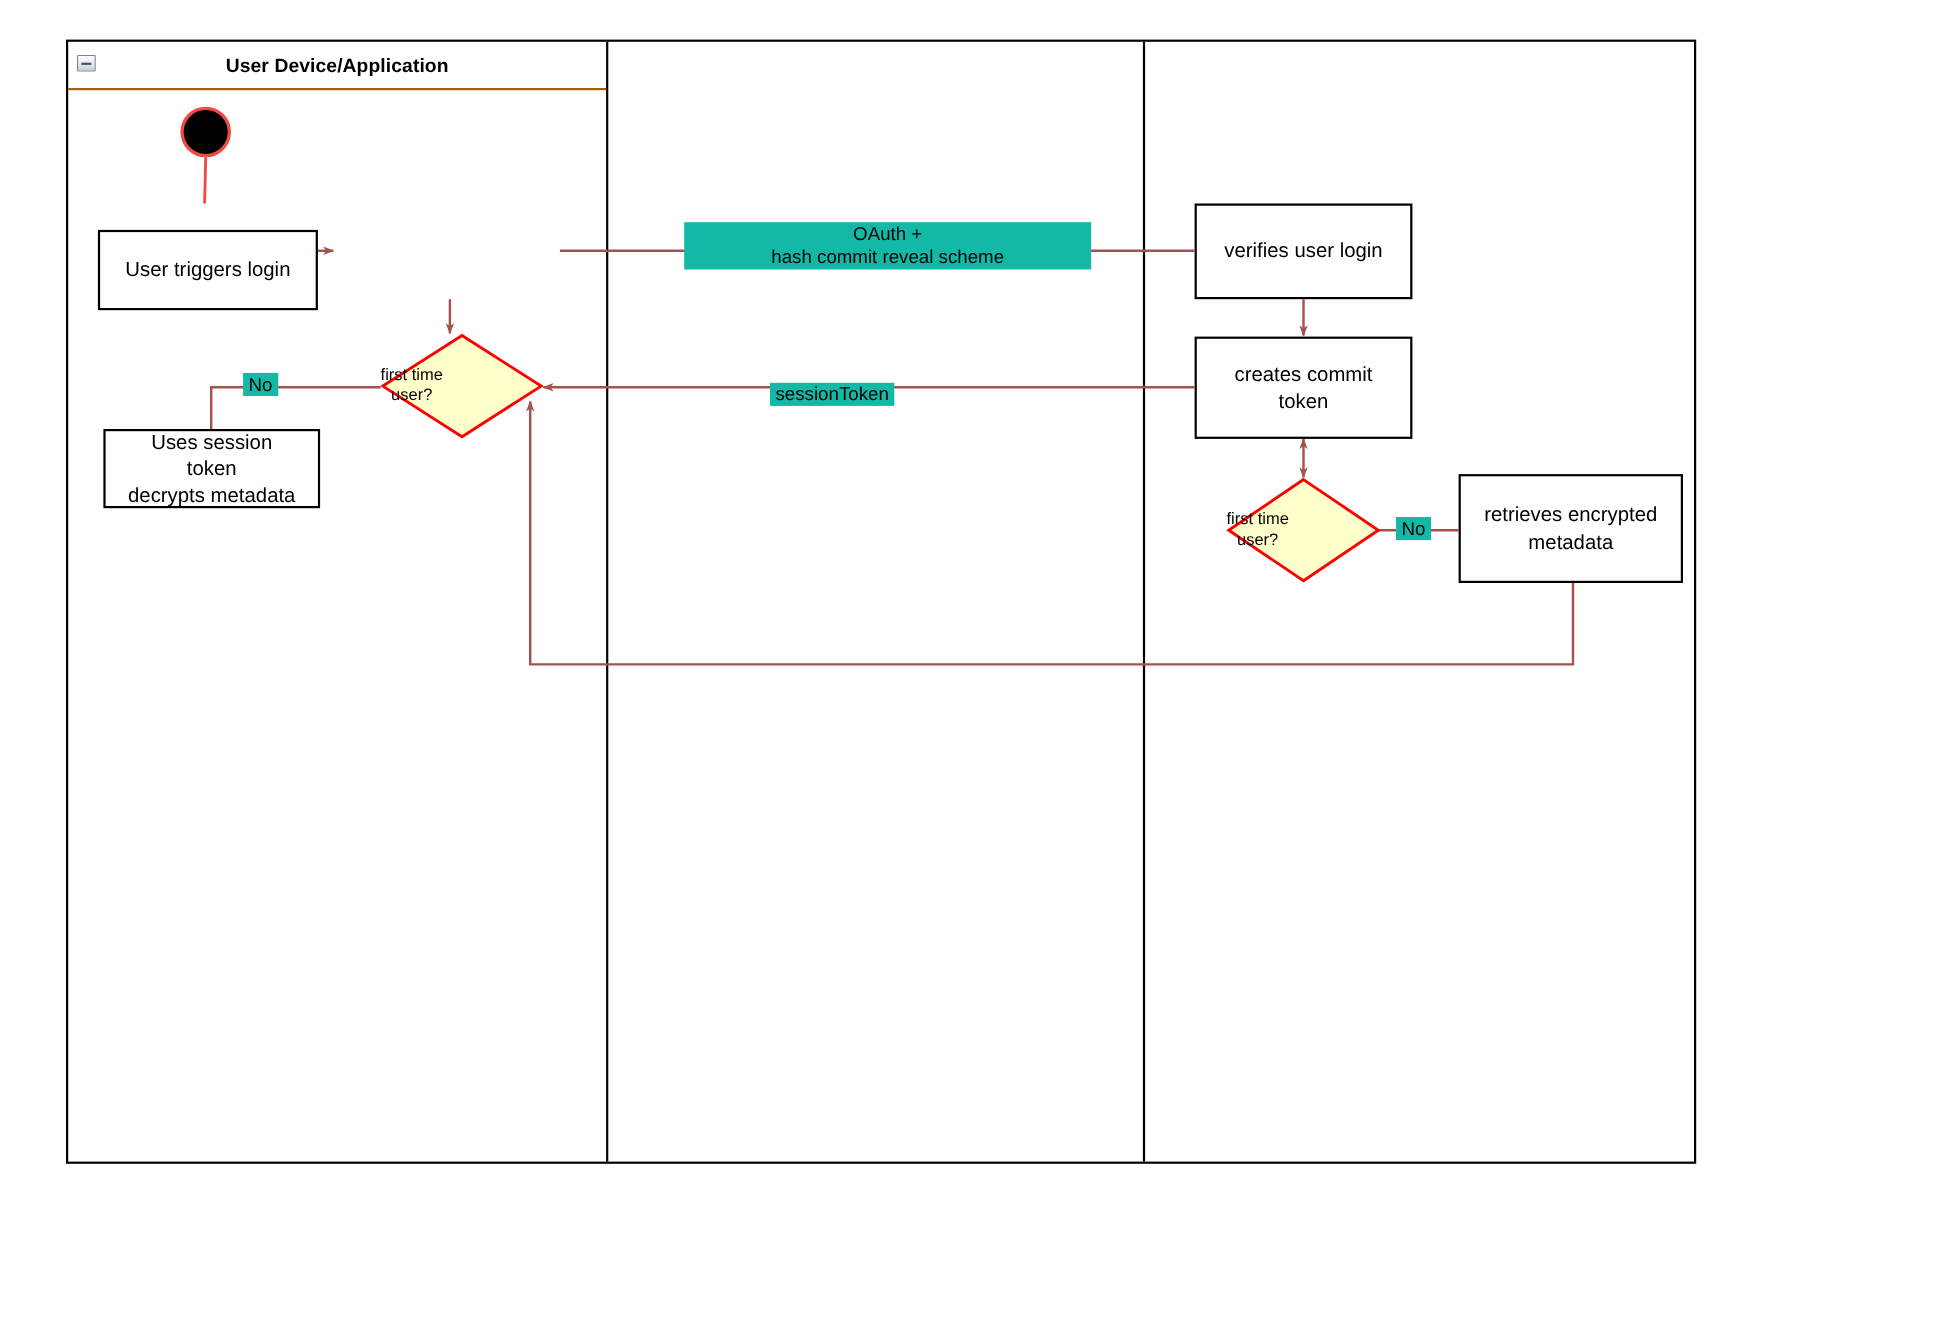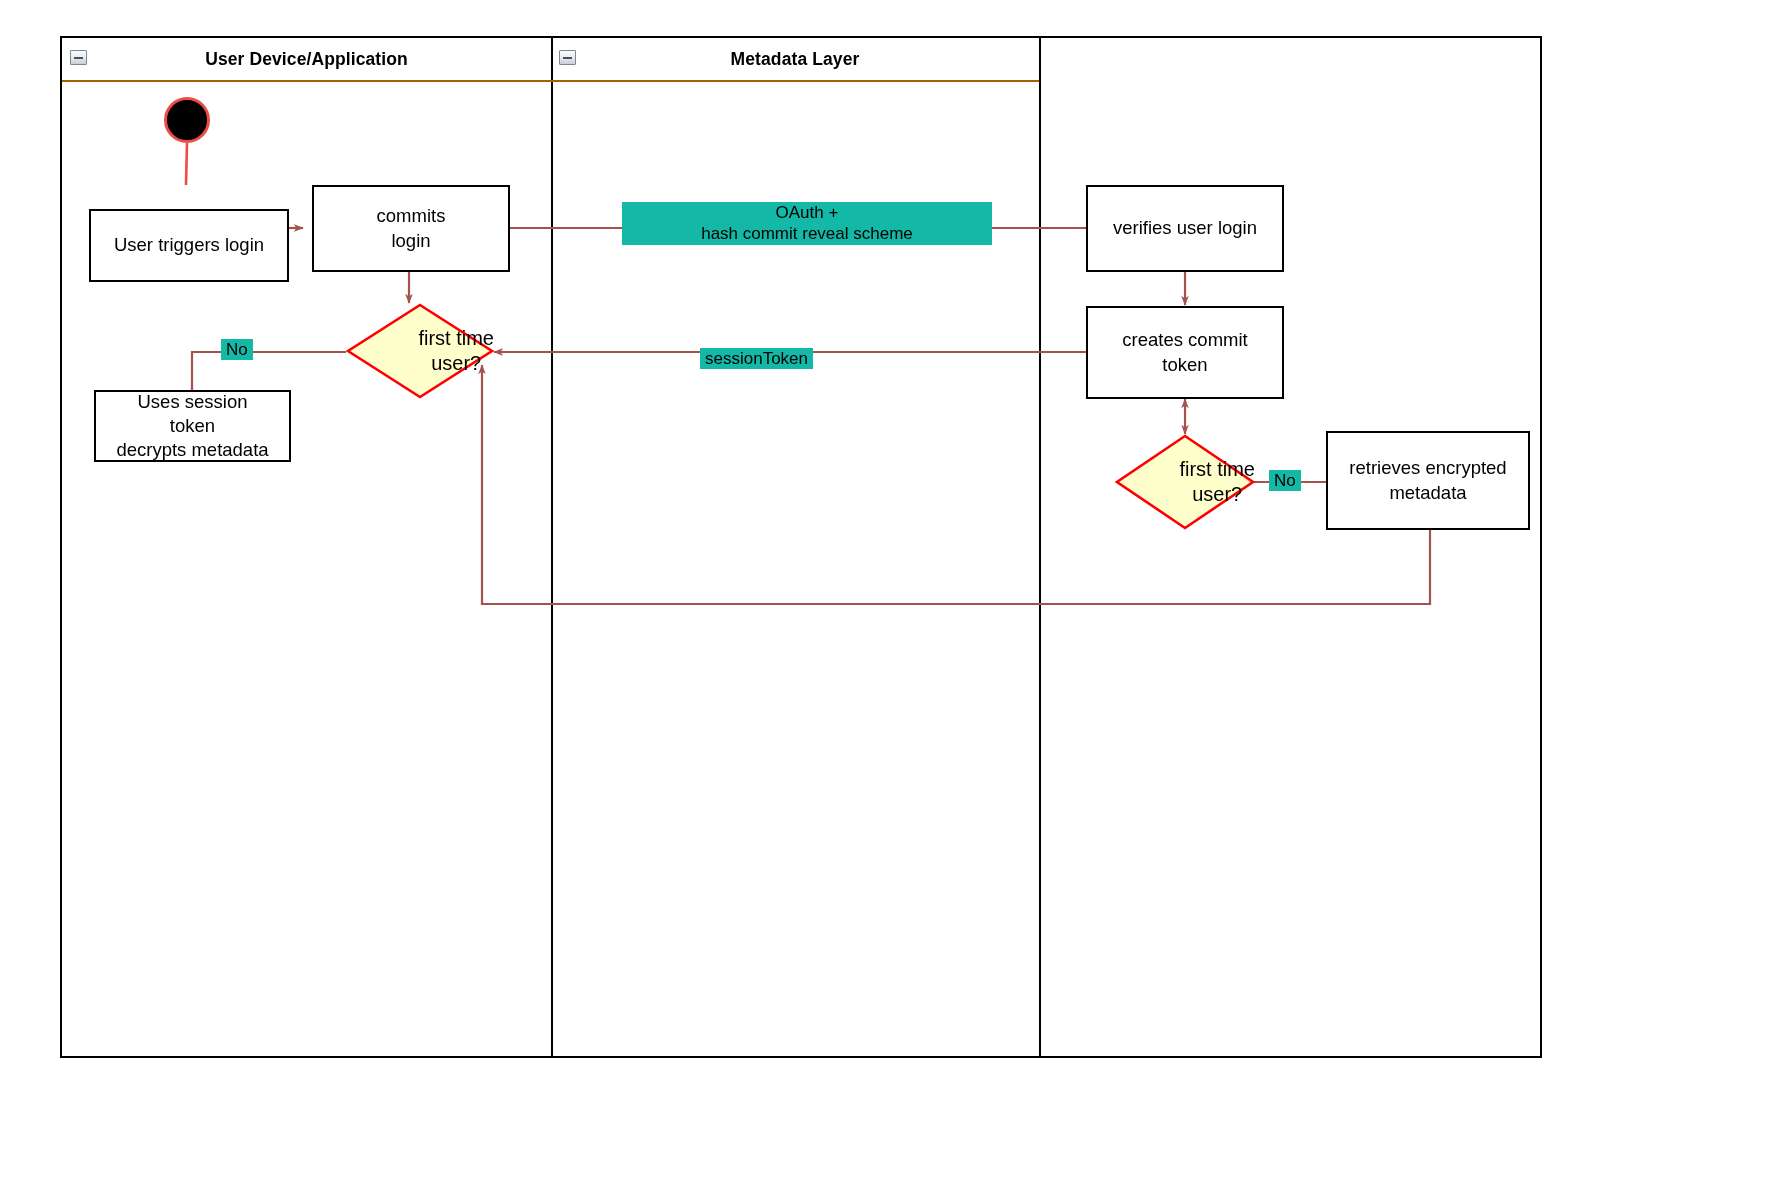--- a/index.html
+++ b/index.html
@@ -20,22 +20,22 @@
   .collapse-icon i{display:block;width:9px;height:2px;background:#49505a;}
 
   
   .node{position:absolute;box-sizing:border-box;display:flex;align-items:center;justify-content:center;
         text-align:center;color:#000;}
   .activity{border:2px solid #000;background:#fff;font-size:18.5px;line-height:1.3;padding:2px 6px;}
   .start-node{border-radius:50%;background:#000;border:3px solid #ef4b45;}
   .diamond-wrap{position:absolute;}
   .diamond-wrap svg{position:absolute;left:0;top:0;}
   .diamond-label{position:absolute;left:0;top:0;width:100%;height:100%;
-                 display:flex;align-items:center;justify-content:flex-end;text-align:center;
-                 font-size:20px;line-height:1.25;color:#000;pointer-events:none;}
+                 display:flex;align-items:center;justify-content:flex-start;text-align:center;
+                 font-size:15px;line-height:1.25;color:#000;pointer-events:none;}
 
   
   #edges{position:absolute;left:0;top:0;width:1780px;height:1202px;pointer-events:none;}
   .edge-label{position:absolute;font-size:17px;color:#000;background:#14b8a6;
               padding:0 5px;white-space:nowrap;text-align:center;line-height:1.25;}
 </style>
 </head>
 <body>
 
 <div id="canvas">
@@ -43,26 +43,20 @@
   <div class="pool">
 
     <div class="lane-sep" style="left:489px;"></div>
     <div class="lane-sep" style="left:977px;"></div>
 
     <div class="lane-header" style="left:0;width:489px;">
       <span class="collapse-icon">
           <i></i>
         </span>
       <span class="lane-title">User Device/Application</span>
-    </div>
-    <div class="lane-header" style="left:489px;width:488px;">
-      <span class="collapse-icon">
-          <i></i>
-        </span>
-      <span class="lane-title">Metadata Layer</span>
     </div>
   </div>
 
   <svg id="edges" viewBox="0 0 1780 1202" width="1780" height="1202">
     <defs>
       <marker id="ah" markerWidth="12" markerHeight="12" refX="9.2" refY="4" orient="auto" markerUnits="userSpaceOnUse">
         <path d="M0,0.2 L10,4 L0,7.8 L2.6,4 Z" fill="#a4524c"></path>
       </marker>
       <marker id="ah-start" markerWidth="12" markerHeight="12" refX="0.8" refY="4" orient="auto" markerUnits="userSpaceOnUse">
         <path d="M10,0.2 L0,4 L10,7.8 L7.4,4 Z" fill="#a4524c"></path>
@@ -92,26 +86,20 @@
       <path d="M346,352 L192,352 L192,390"></path>
     </g>
   </svg>
 
   <div class="node start-node" style="left:164px;top:97px;width:46px;height:46px;"></div>
 
   <div class="node activity" style="left:89px;top:185px;width:200px;height:73px;margin-top:24px;">
     <span>User triggers login</span>
   </div>
 
-  <div class="node activity" style="left:312px;top:185px;width:198px;height:87px;">
-    <span style="display:block;">
-      <span style="display:block;">commits</span>
-      <span style="display:block;">login</span>
-    </span>
-  </div>
 
   <div class="diamond-wrap" style="left:346px;top:303px;width:148px;height:96px;">
     <svg width="148" height="96" viewBox="0 0 148 96">
       <polygon points="74,2 146,48 74,94 2,48" fill="#ffffcc" stroke="#ff0000" stroke-width="2.6"></polygon>
     </svg>
     <div class="diamond-label">
       <span>
         <span style="display:block;">first time</span>
         <span style="display:block;">user?</span>
       </span>

